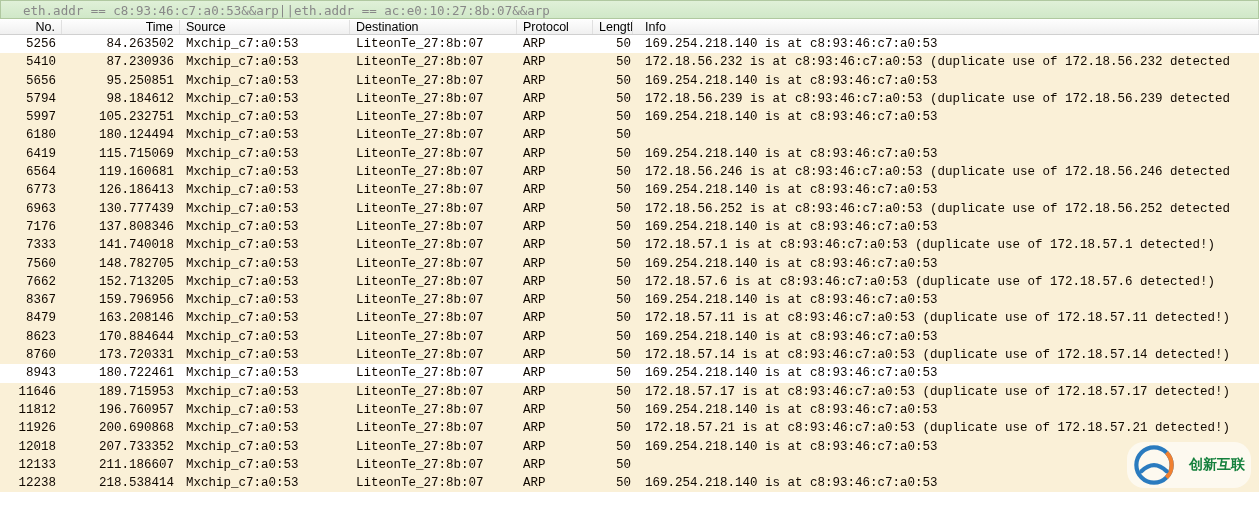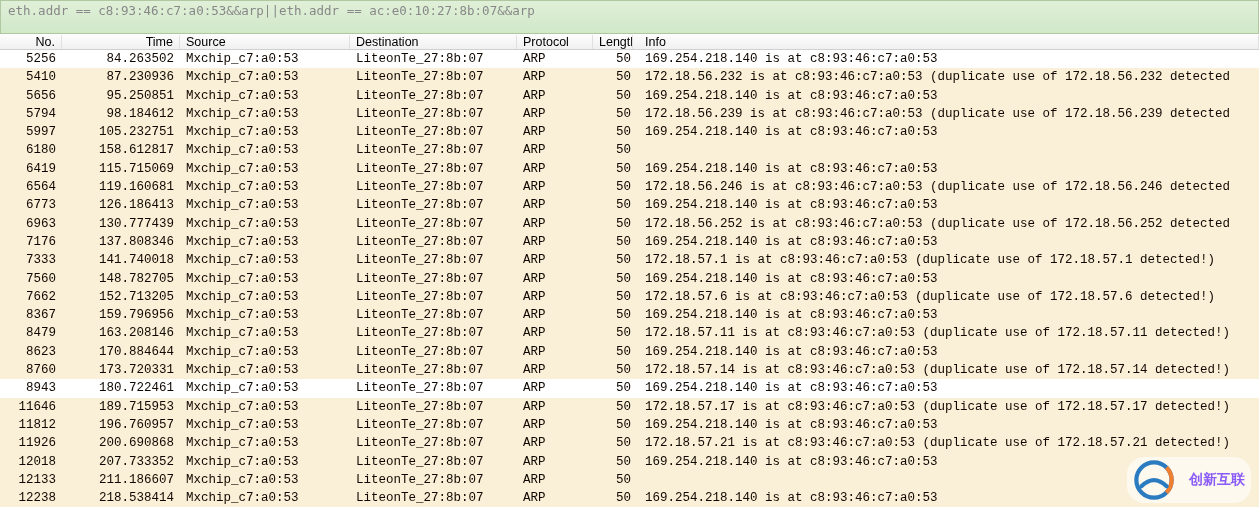--- a/index.html
+++ b/index.html
@@ -7,22 +7,22 @@
     font-family: "Microsoft YaHei", "SimSun", Arial, sans-serif;
     font-size: 12.5px;
     background: #ffffff;
     width: 1259px;
     overflow: hidden;
     position: relative;
   }
   .filter-bar {
     background: linear-gradient(#e0f0d8, #d0e8c8);
     border: 1px solid #b0c8a0;
-    padding: 2px 7px;
-    height: 34px;
+    padding: 2px 22px;
+    height: 19px;
     color: #888;
     font-family: Consolas, monospace;
     overflow: hidden;
     white-space: nowrap;
   }
   .header-row {
     display: flex;
     flex-direction: row;
     background: linear-gradient(#fdfdfd, #f0f0f0);
     border-top: 1px solid #fff;
@@ -64,21 +64,21 @@
   .c-prot { width: 76px; }
   .c-len  { width: 40px; text-align: right; padding-right: 2px;}
   .c-info { flex: 1; padding-left: 12px;}
   .watermark {
     position: absolute;
     right: 8px;
     bottom: 4px;
     display: flex;
     align-items: center;
     gap: 14px;
-    color: #8b5cf6;
+    color: #15803d;
     font-size: 14px;
     font-weight: bold;
     background: rgba(255,255,255,0.6);
     padding: 2px 6px;
     border-radius: 17px;
   }
   .watermark svg { width: 42px; height: 42px; }
 </style>
 </head>
 <body>
@@ -136,21 +136,21 @@
       <div class="cell c-no">5997</div>
       <div class="cell c-time">105.232751</div>
       <div class="cell c-src">Mxchip_c7:a0:53</div>
       <div class="cell c-dst">LiteonTe_27:8b:07</div>
       <div class="cell c-prot">ARP</div>
       <div class="cell c-len">50</div>
       <div class="cell c-info">169.254.218.140 is at c8:93:46:c7:a0:53</div>
     </div>
     <div class="row">
       <div class="cell c-no">6180</div>
-      <div class="cell c-time">158.612817</div>
+      <div class="cell c-time">180.124494</div>
       <div class="cell c-src">Mxchip_c7:a0:53</div>
       <div class="cell c-dst">LiteonTe_27:8b:07</div>
       <div class="cell c-prot">ARP</div>
       <div class="cell c-len">50</div>
     </div>
     <div class="row">
       <div class="cell c-no">6419</div>
       <div class="cell c-time">115.715069</div>
       <div class="cell c-src">Mxchip_c7:a0:53</div>
       <div class="cell c-dst">LiteonTe_27:8b:07</div>

